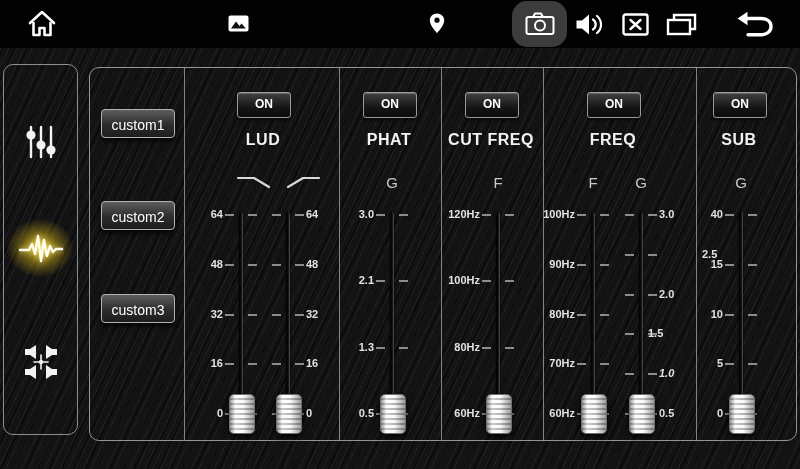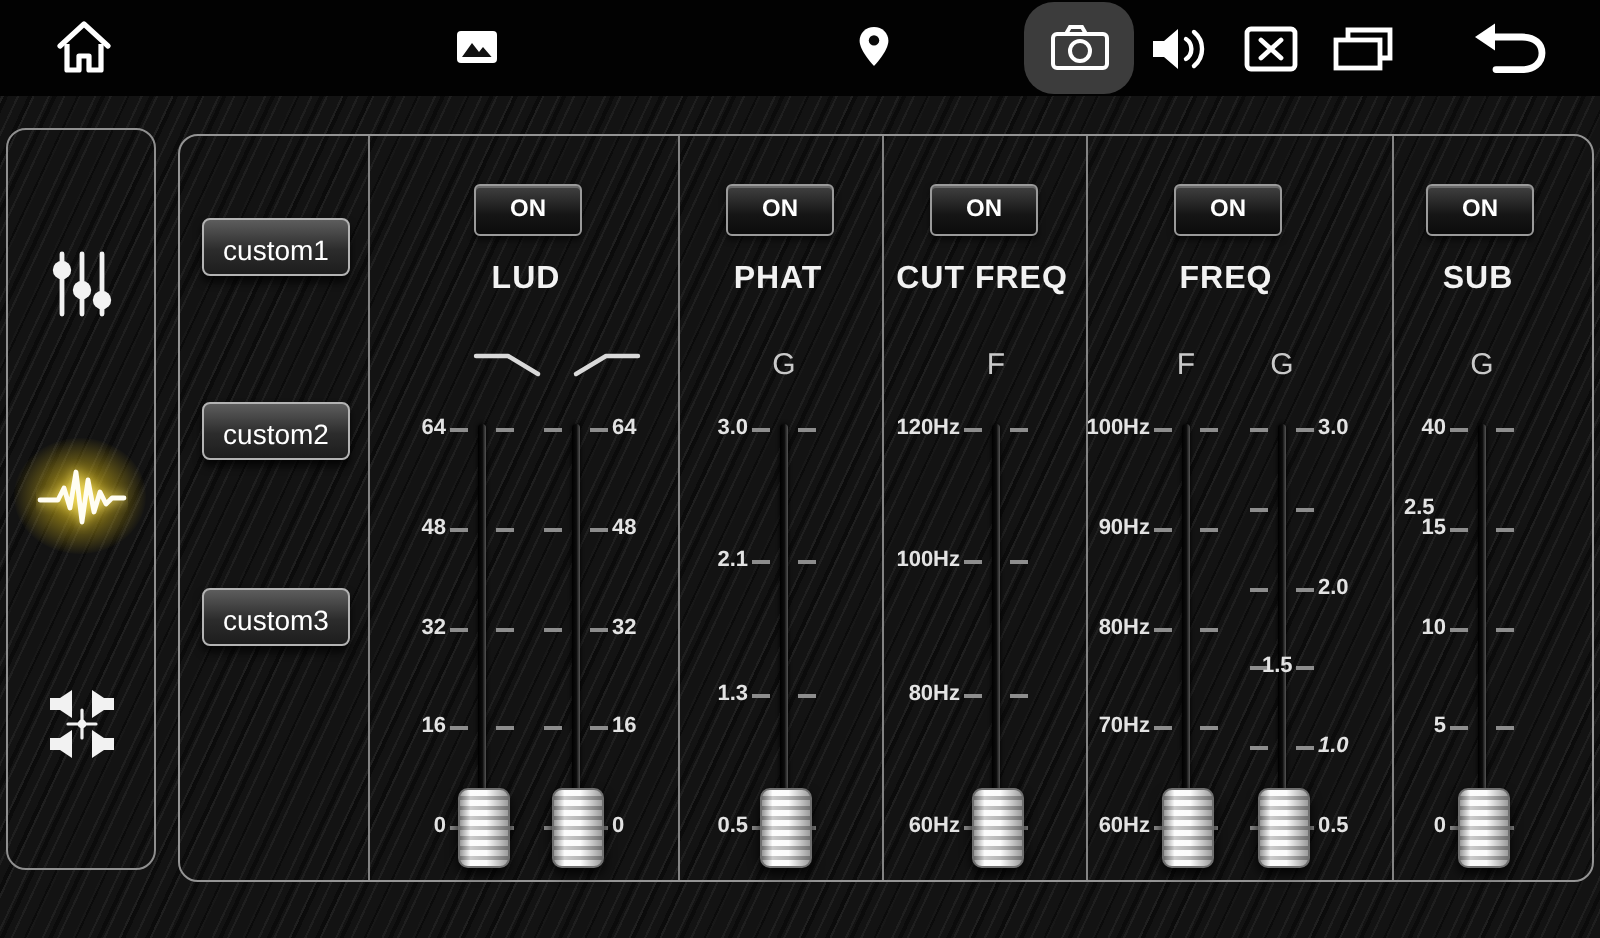--- a/index.html
+++ b/index.html
@@ -264,21 +264,21 @@
       <div class="dash" style="left: 558px; top: 146px;"></div>
       <div class="tick-label right" style="top: 140px; left: 569px;">3.0</div>
       <div class="dash" style="left: 535px; top: 185.8px;"></div>
       <div class="dash" style="left: 558px; top: 185.8px;"></div>
       <div class="tick-label right" style="top: 179.8px; left: 602px; margin-left: 10px;">2.5</div>
       <div class="dash" style="left: 535px; top: 225.6px;"></div>
       <div class="dash" style="left: 558px; top: 225.6px;"></div>
       <div class="tick-label right" style="top: 219.6px; left: 569px;">2.0</div>
       <div class="dash" style="left: 535px; top: 265.4px;"></div>
       <div class="dash" style="left: 558px; top: 265.4px;"></div>
-      <div class="tick-label right" style="top: 259.4px; left: 541px;">1.5</div>
+      <div class="tick-label right" style="top: 259.4px; left: 558px;">1.5</div>
       <div class="dash" style="left: 535px; top: 305.2px;"></div>
       <div class="dash" style="left: 558px; top: 305.2px;"></div>
       <div class="tick-label right" style="top: 299.2px; left: 569px; font-style: italic;">1.0</div>
       <div class="dash" style="left: 535px; top: 345px;"></div>
       <div class="dash" style="left: 558px; top: 345px;"></div>
       <div class="tick-label right" style="top: 339px; left: 569px;">0.5</div>
       <div class="knob" style="left: 539px;"></div>
       <div class="on-btn" style="left: 623px;">ON</div>
       <div class="fp-title" style="left: 579px;">SUB</div>
       <div class="fp-sub" style="left: 621px;">G</div>

